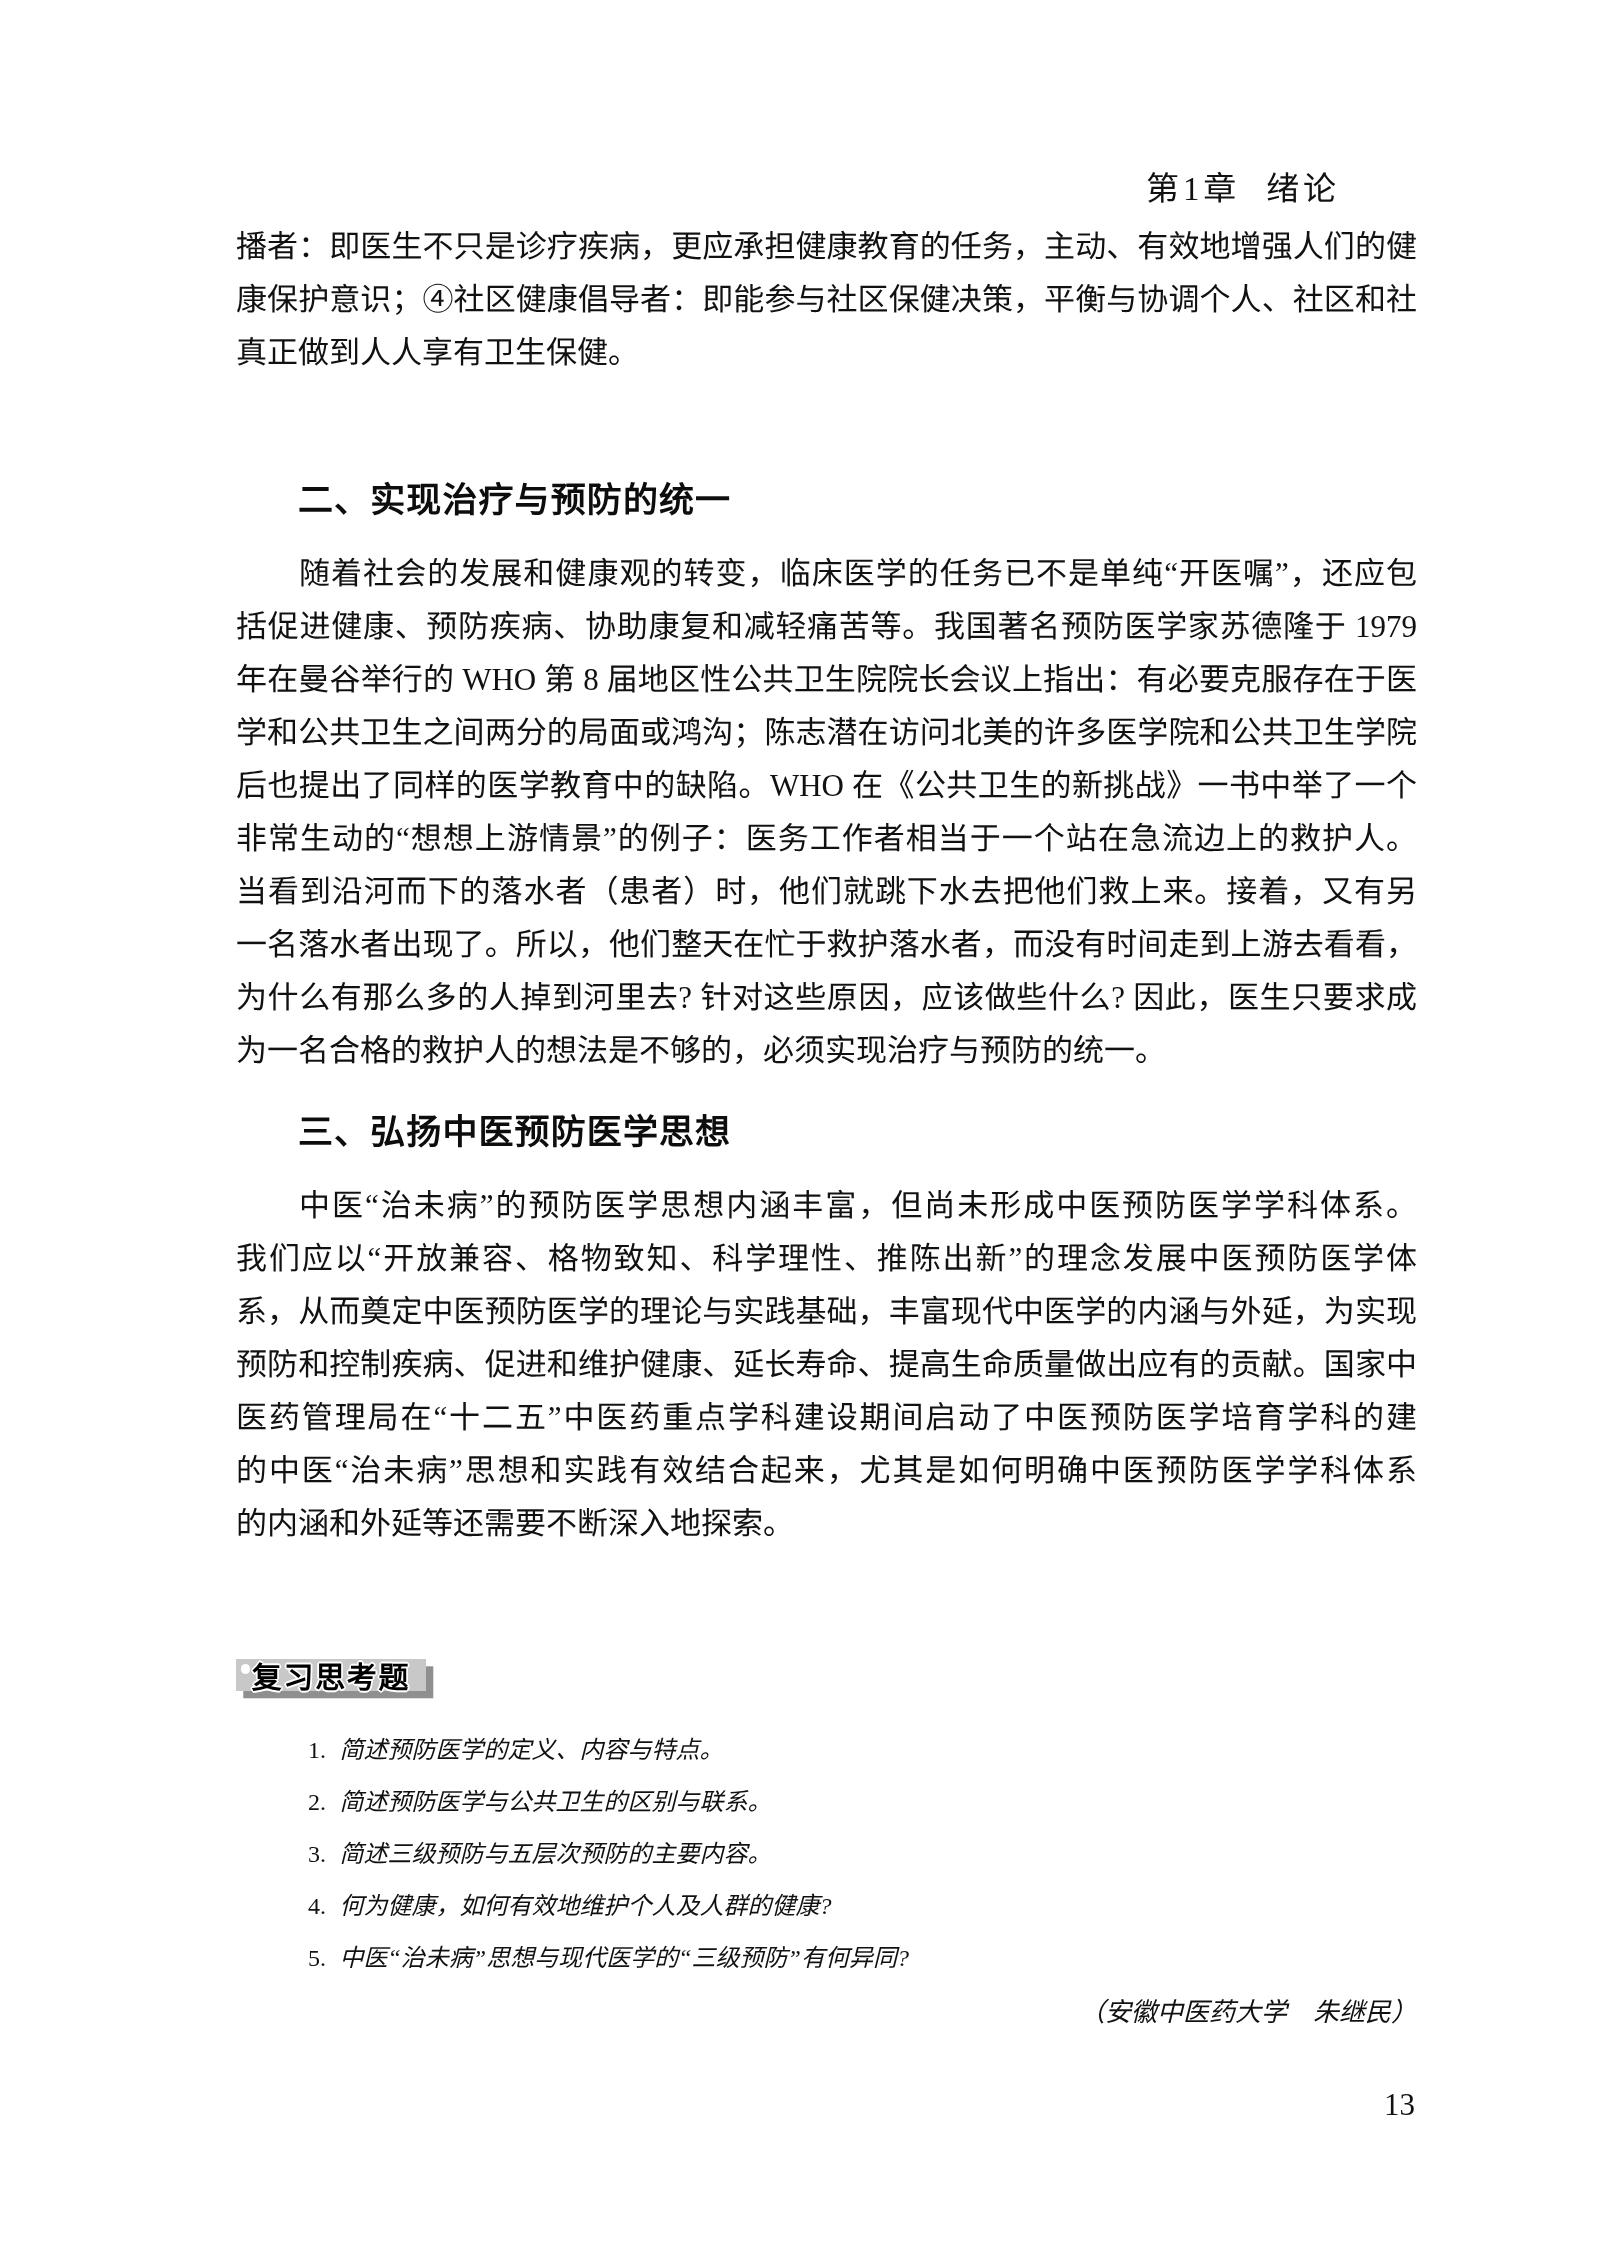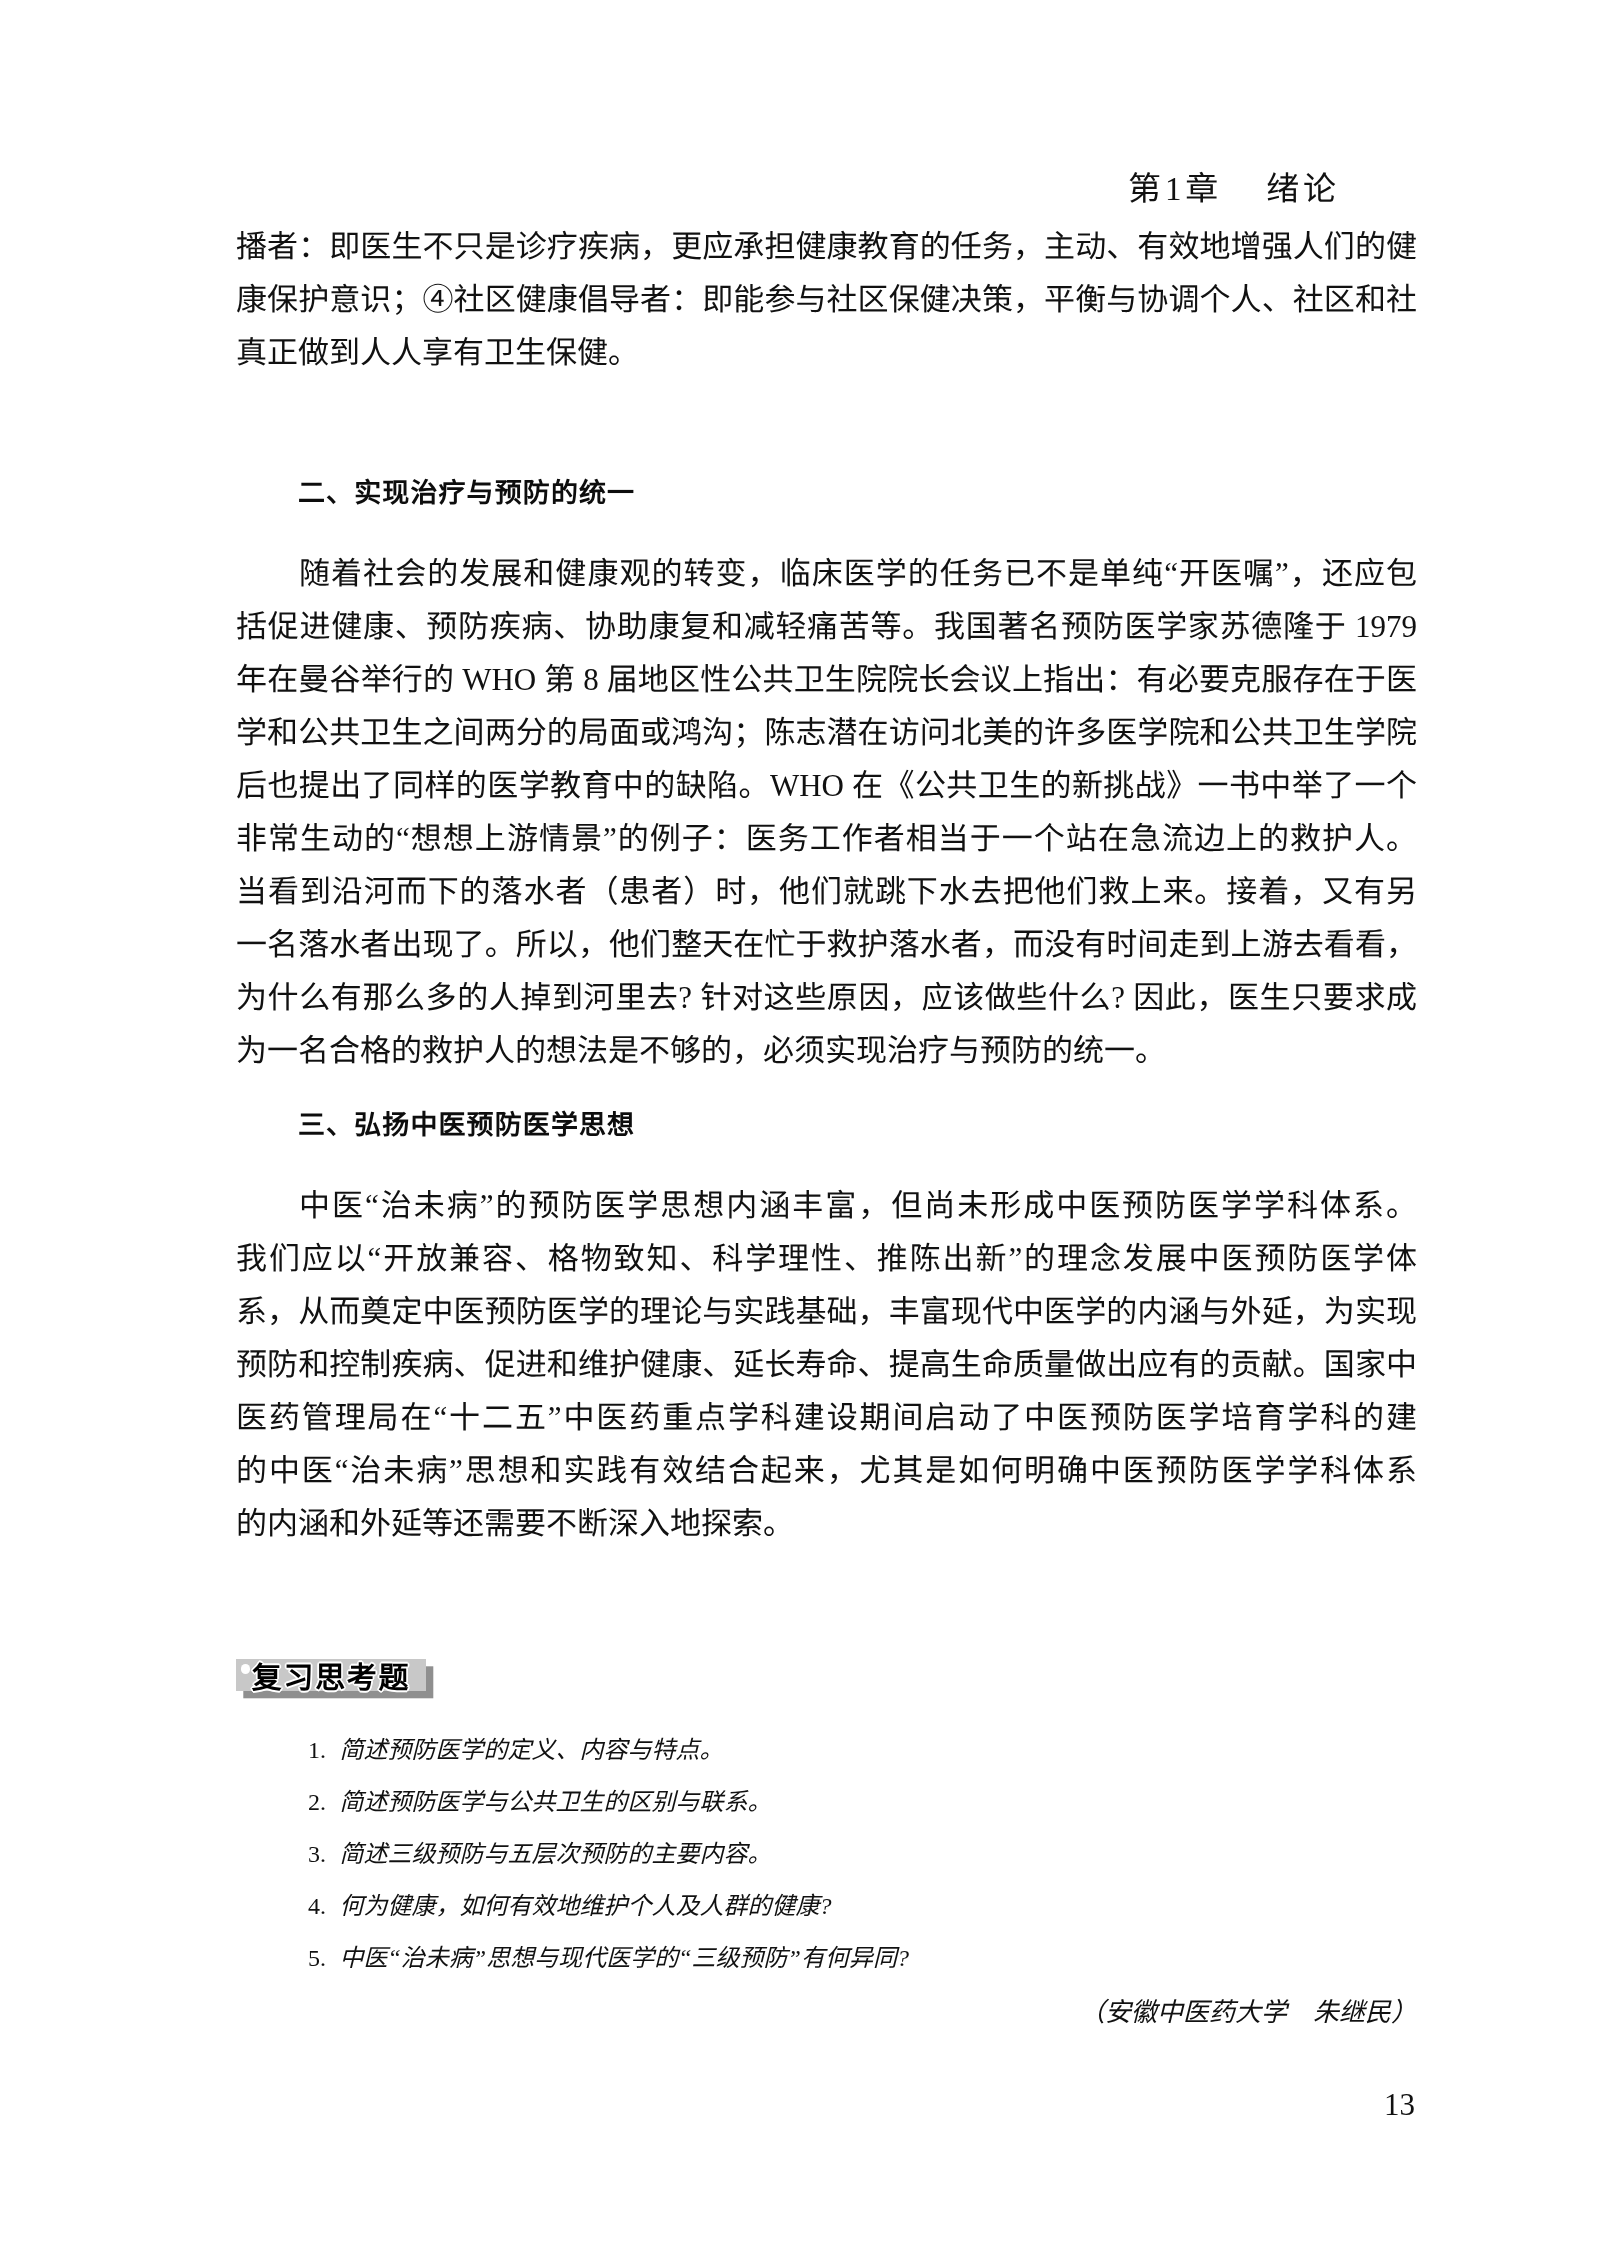--- a/index.html
+++ b/index.html
@@ -19,21 +19,21 @@
   
   .running-header {
     position: absolute;
     top: 162px;
     right: 284px;
     font-size: 33px;
     letter-spacing: 3.9px;
     white-space: nowrap;
     color: #111111;
   }
-  .running-header .chapter { margin-right: 44px; }
+  .running-header .chapter { margin-right: 26px; }
 
   
   .textblock {
     position: absolute;
     left: 236px;
     width: 1181px;
     font-size: 31px;
     line-height: 53px;
     color: #111111;
   }
@@ -50,21 +50,21 @@
 
   #para1 { top: 220px; }
   #para2 { top: 547px; }
   #para3 { top: 1179px; }
 
   .section-heading {
     position: absolute;
     left: 298px;
     font-family: "Liberation Sans", "DejaVu Sans", sans-serif;
     font-weight: 700;
-    font-size: 27px;
+    font-size: 35px;
     letter-spacing: 1.1px;
     color: #0d0d0d;
     white-space: nowrap;
   }
   #heading2 { top: 471px; }
   #heading3 { top: 1103px; }
 
   
   .review-box {
     position: absolute;

